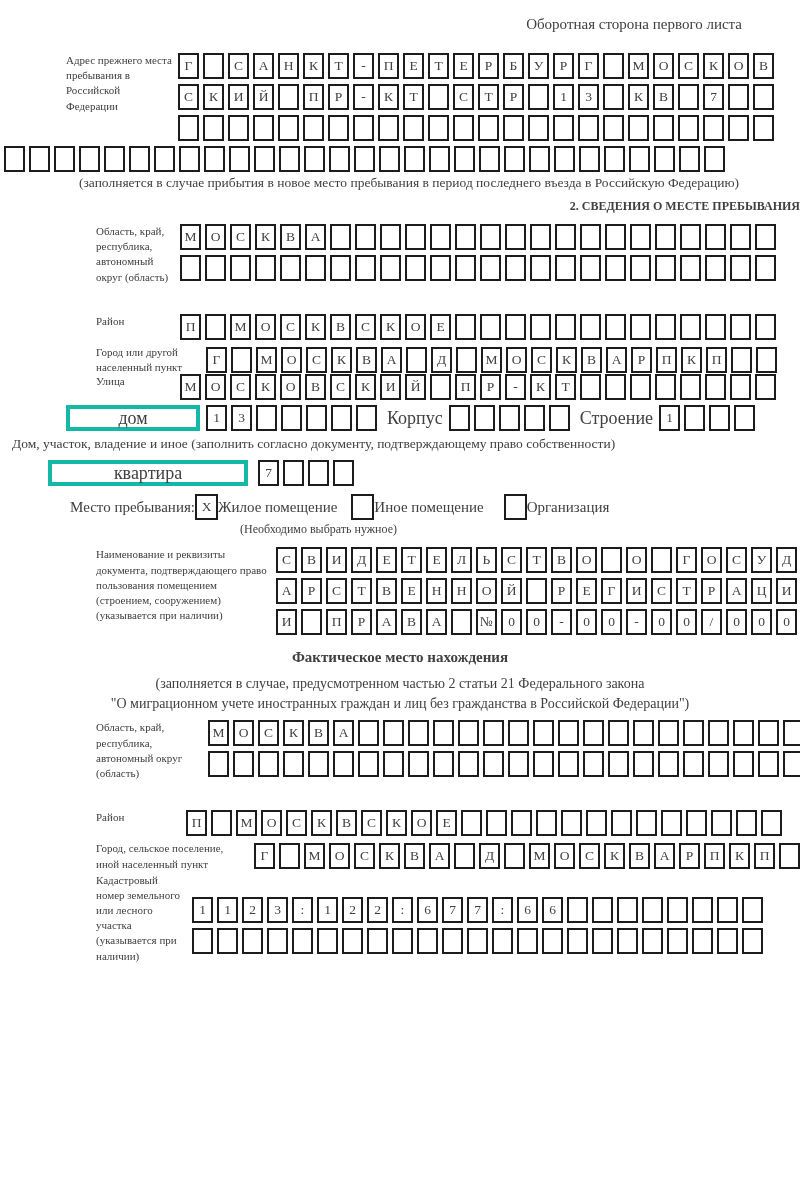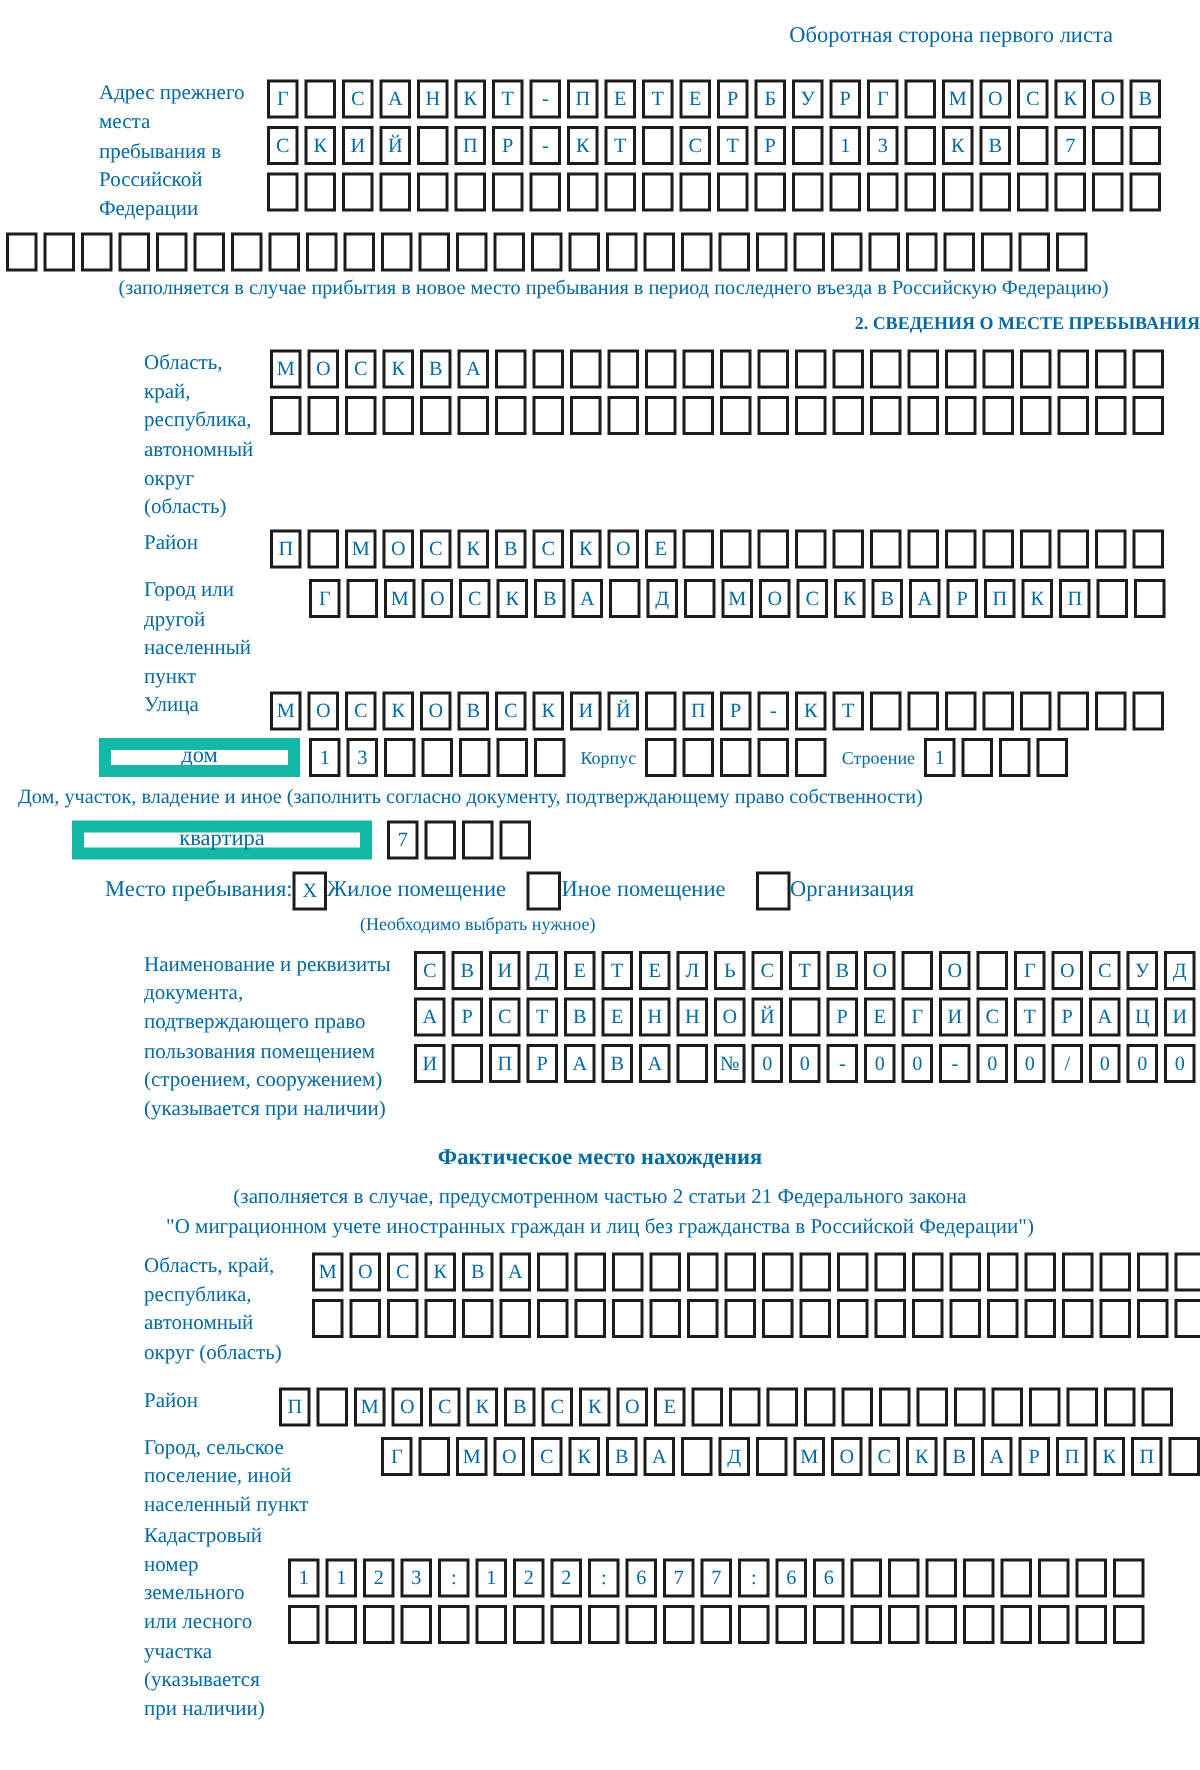--- a/index.html
+++ b/index.html
@@ -1,58 +1,58 @@
 <!DOCTYPE html>
 <html><head>
 <meta charset="utf-8">
 <style>
   html,body{margin:0;padding:0;background:#ffffff;}
   .page{
     position:relative;
     width:800px;height:1180px;
     background:#fff;
-    color:#0369a1;
+    color:#404040;
     font-family:"Liberation Serif","DejaVu Serif",serif;
     overflow:hidden;
     box-sizing:border-box;
     padding-top:16px;
   }
   .hdr{
     text-align:right;
     padding-right:58px;
     font-size:15px;
     margin-bottom:20px;
   }
   .field{display:flex;align-items:flex-start;margin-bottom:5px;}
   .flabel{
     flex:0 0 auto;
-    font-size:14px;
+    font-size:11px;
     line-height:1.38;
     padding-right:6px;
     box-sizing:border-box;
   }
   .rows{display:flex;flex-direction:column;gap:5px;}
   .boxrow{display:flex;gap:4px;}
   .cell{
     width:21px;height:26px;
     border:2px solid #1c1c1c;
     box-sizing:border-box;
     display:flex;align-items:center;justify-content:center;
     font-size:13.5px;
     background:#fff;
     flex:0 0 auto;
   }
   .bigbox{
-    border:8px solid #14b8a6;
+    border:4px solid #14b8a6;
     height:26px;box-sizing:border-box;
     display:flex;align-items:center;justify-content:center;
-    font-size:15px;
+    font-size:18px;
     flex:0 0 auto;
   }
-  .inline-lbl{font-size:12px;line-height:26px;white-space:nowrap;flex:0 0 auto;}
+  .inline-lbl{font-size:18px;line-height:26px;white-space:nowrap;flex:0 0 auto;}
   .caption{font-size:13.5px;margin:2px 0 8px 12px;}
   .center{text-align:center;}
   .h2{font-weight:bold;font-size:12px;text-align:right;margin:6px 0 10px 0;}
   .h3{font-weight:bold;font-size:15px;text-align:center;margin:14px 0 10px 0;}
   .note{font-size:14px;text-align:center;margin:0 0 4px 0;}
   .mesto{display:flex;align-items:center;margin:8px 0 2px 70px;font-size:15px;}
   .mesto .cell{width:23px;}
   .subnote{font-size:12px;margin:0 16px 10px 240px;}
   .ml66{margin-left:66px;}
   .ml70{margin-left:96px;}

